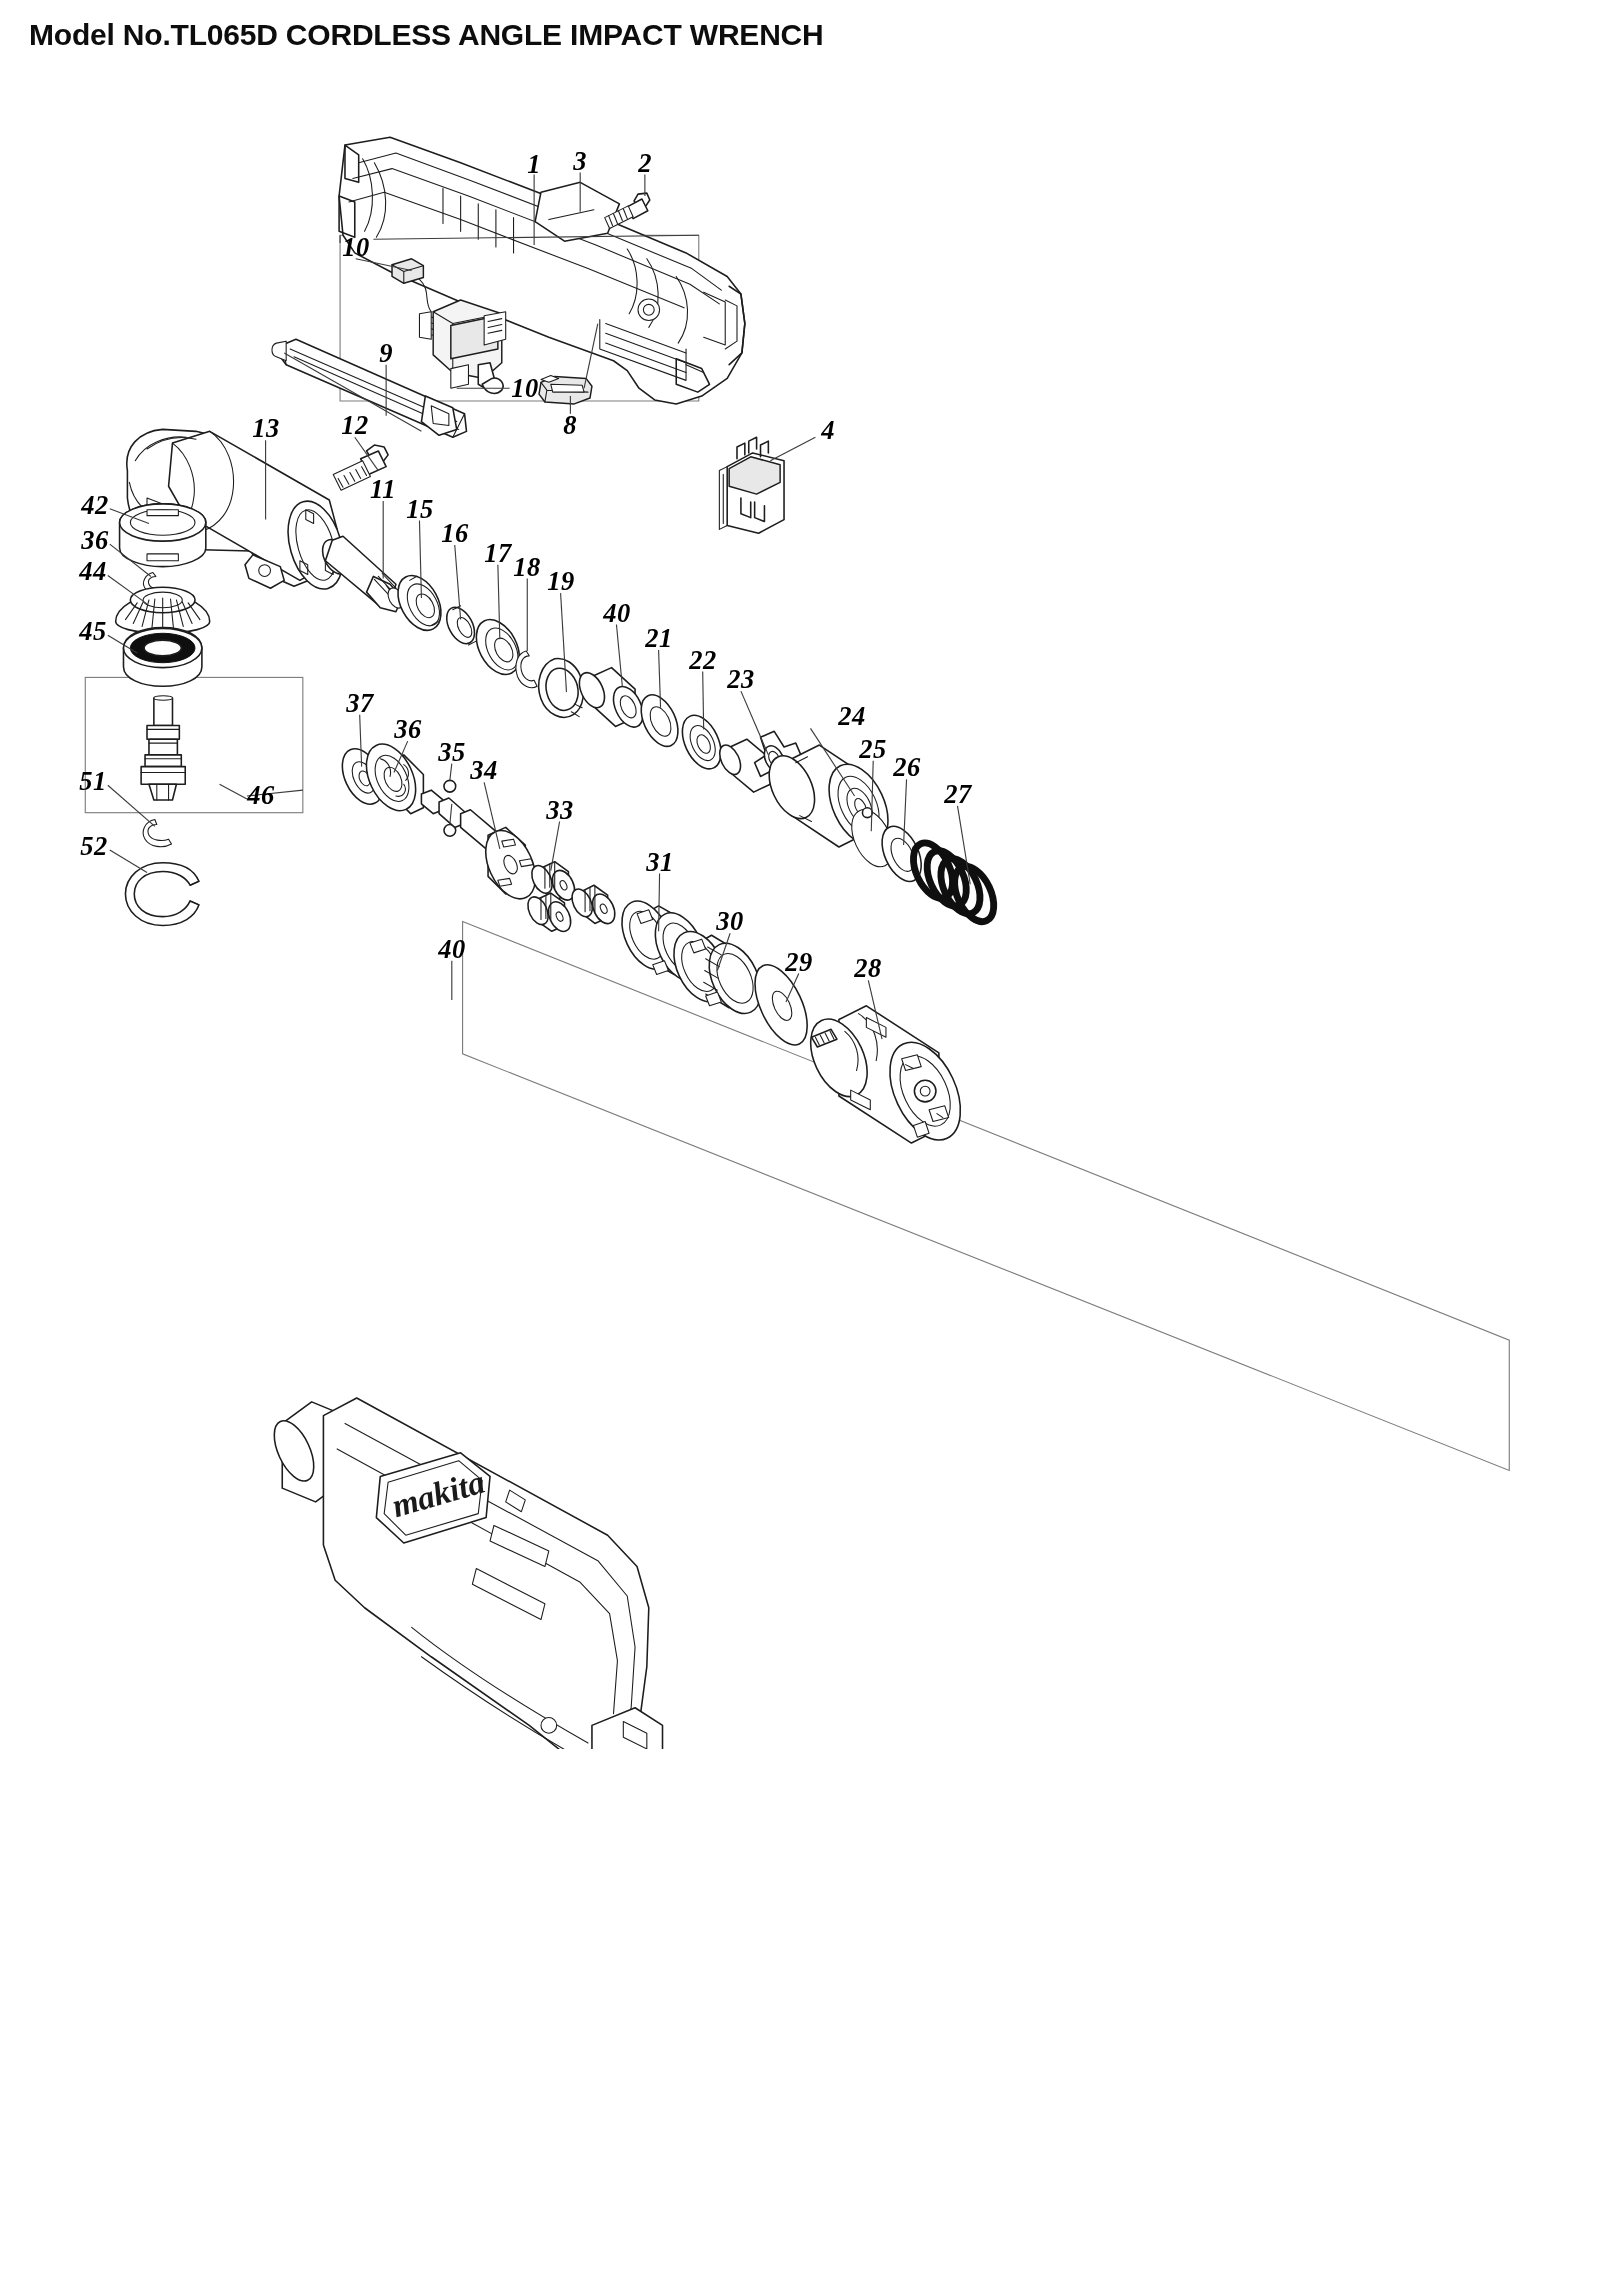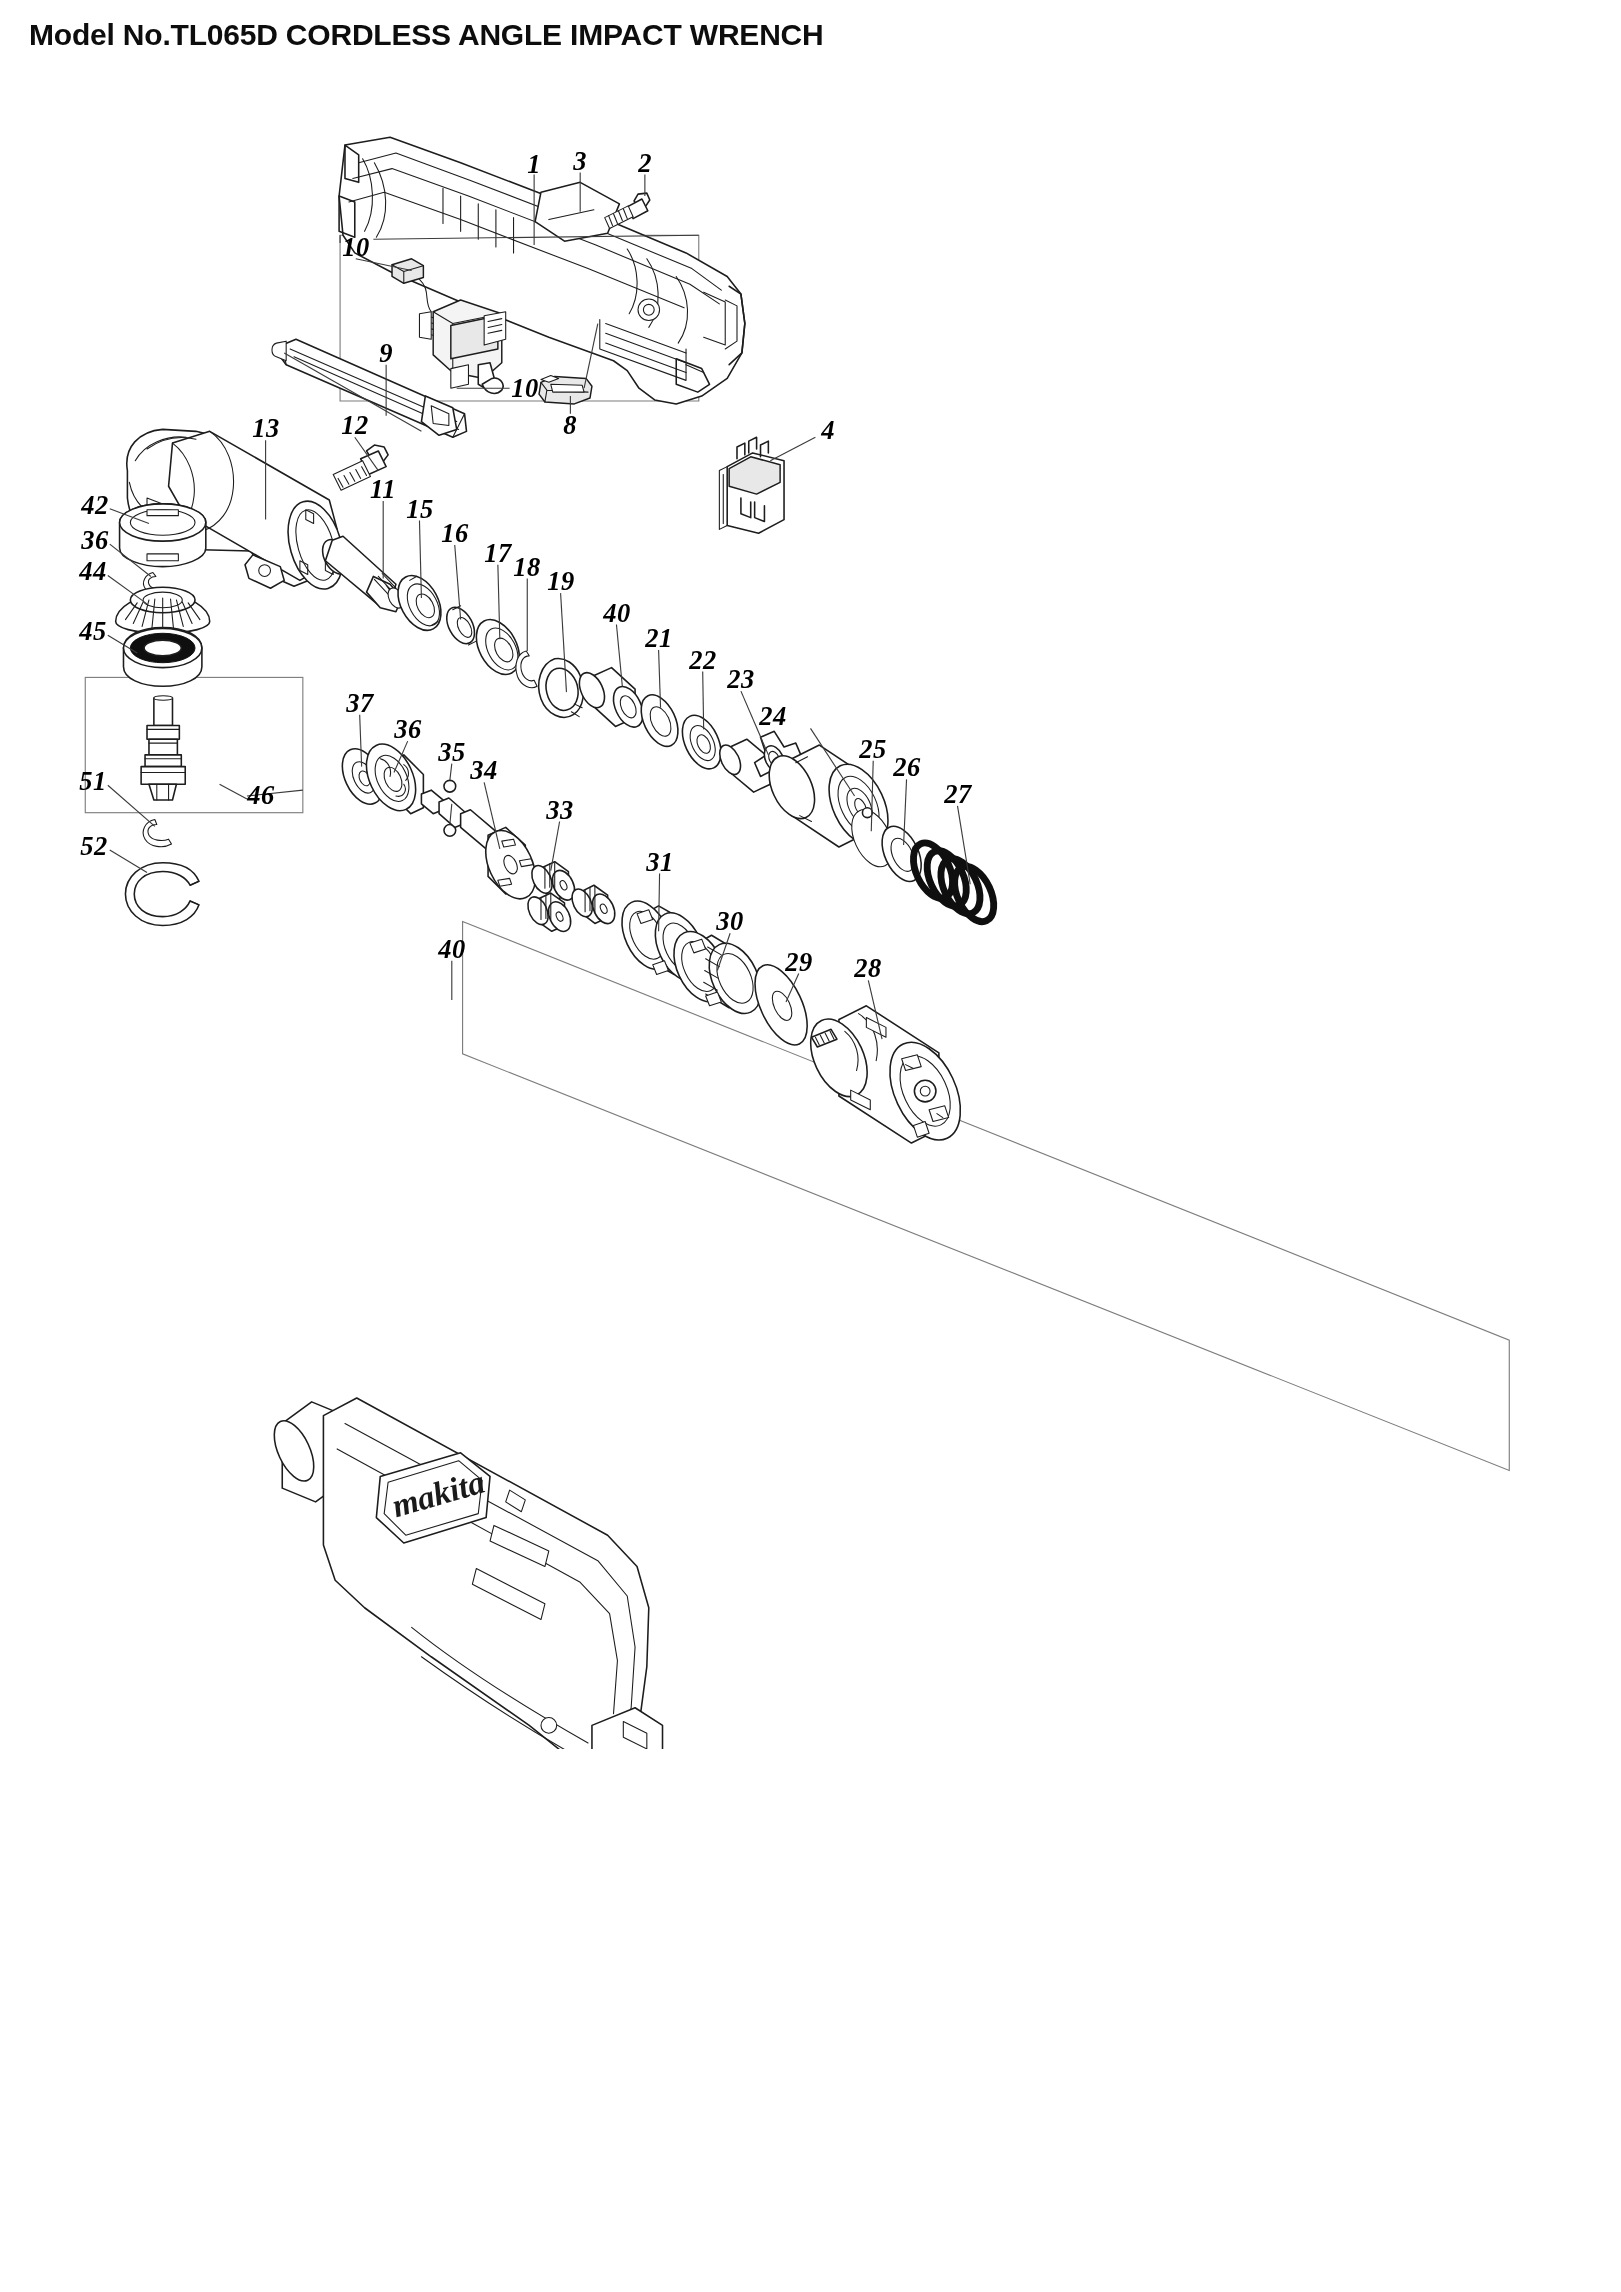--- a/index.html
+++ b/index.html
@@ -581,21 +581,21 @@
     <div class="callout" style="left:383px;top:489px">11</div>
     <div class="callout" style="left:420px;top:509px">15</div>
     <div class="callout" style="left:455px;top:533px">16</div>
     <div class="callout" style="left:498px;top:553px">17</div>
     <div class="callout" style="left:527px;top:567px">18</div>
     <div class="callout" style="left:561px;top:581px">19</div>
     <div class="callout" style="left:617px;top:613px">40</div>
     <div class="callout" style="left:659px;top:638px">21</div>
     <div class="callout" style="left:703px;top:660px">22</div>
     <div class="callout" style="left:741px;top:679px">23</div>
-    <div class="callout" style="left:773px;top:716px">24</div>
+    <div class="callout" style="left:852px;top:716px">24</div>
     <div class="callout" style="left:873px;top:749px">25</div>
     <div class="callout" style="left:907px;top:767px">26</div>
     <div class="callout" style="left:958px;top:794px">27</div>
     <div class="callout" style="left:95px;top:505px">42</div>
     <div class="callout" style="left:95px;top:540px">36</div>
     <div class="callout" style="left:93px;top:571px">44</div>
     <div class="callout" style="left:93px;top:631px">45</div>
     <div class="callout" style="left:93px;top:781px">51</div>
     <div class="callout" style="left:261px;top:795px">46</div>
     <div class="callout" style="left:94px;top:846px">52</div>

